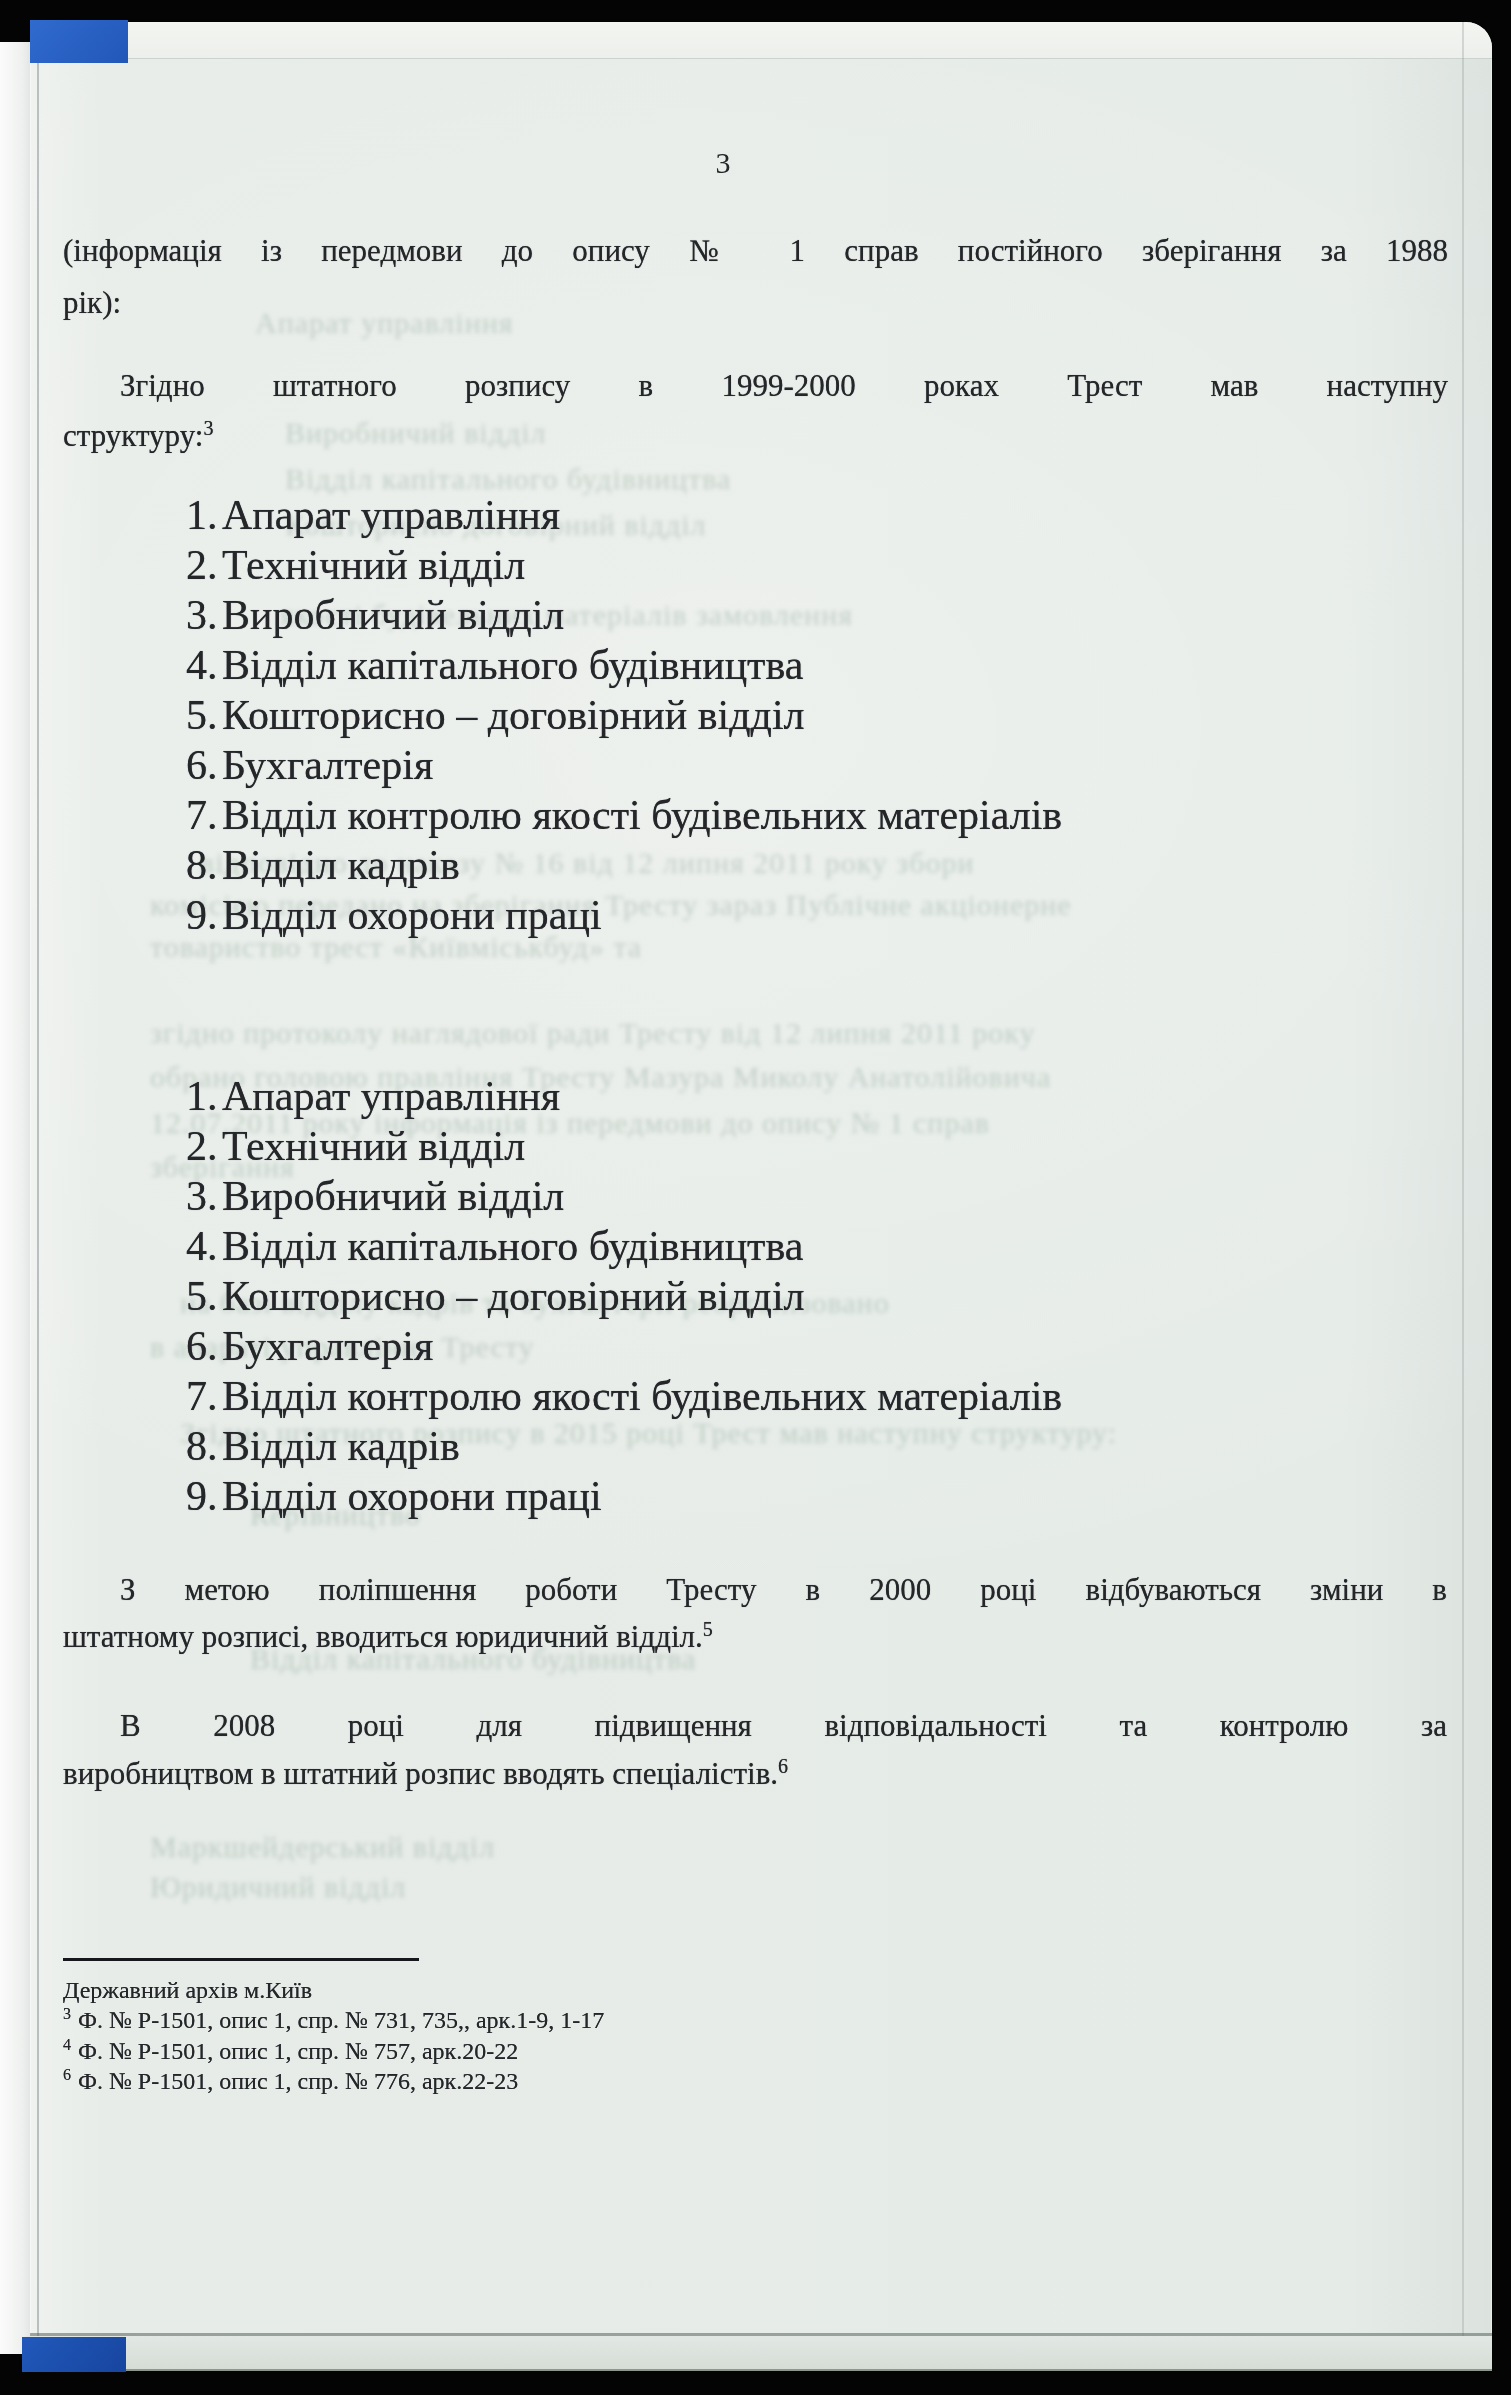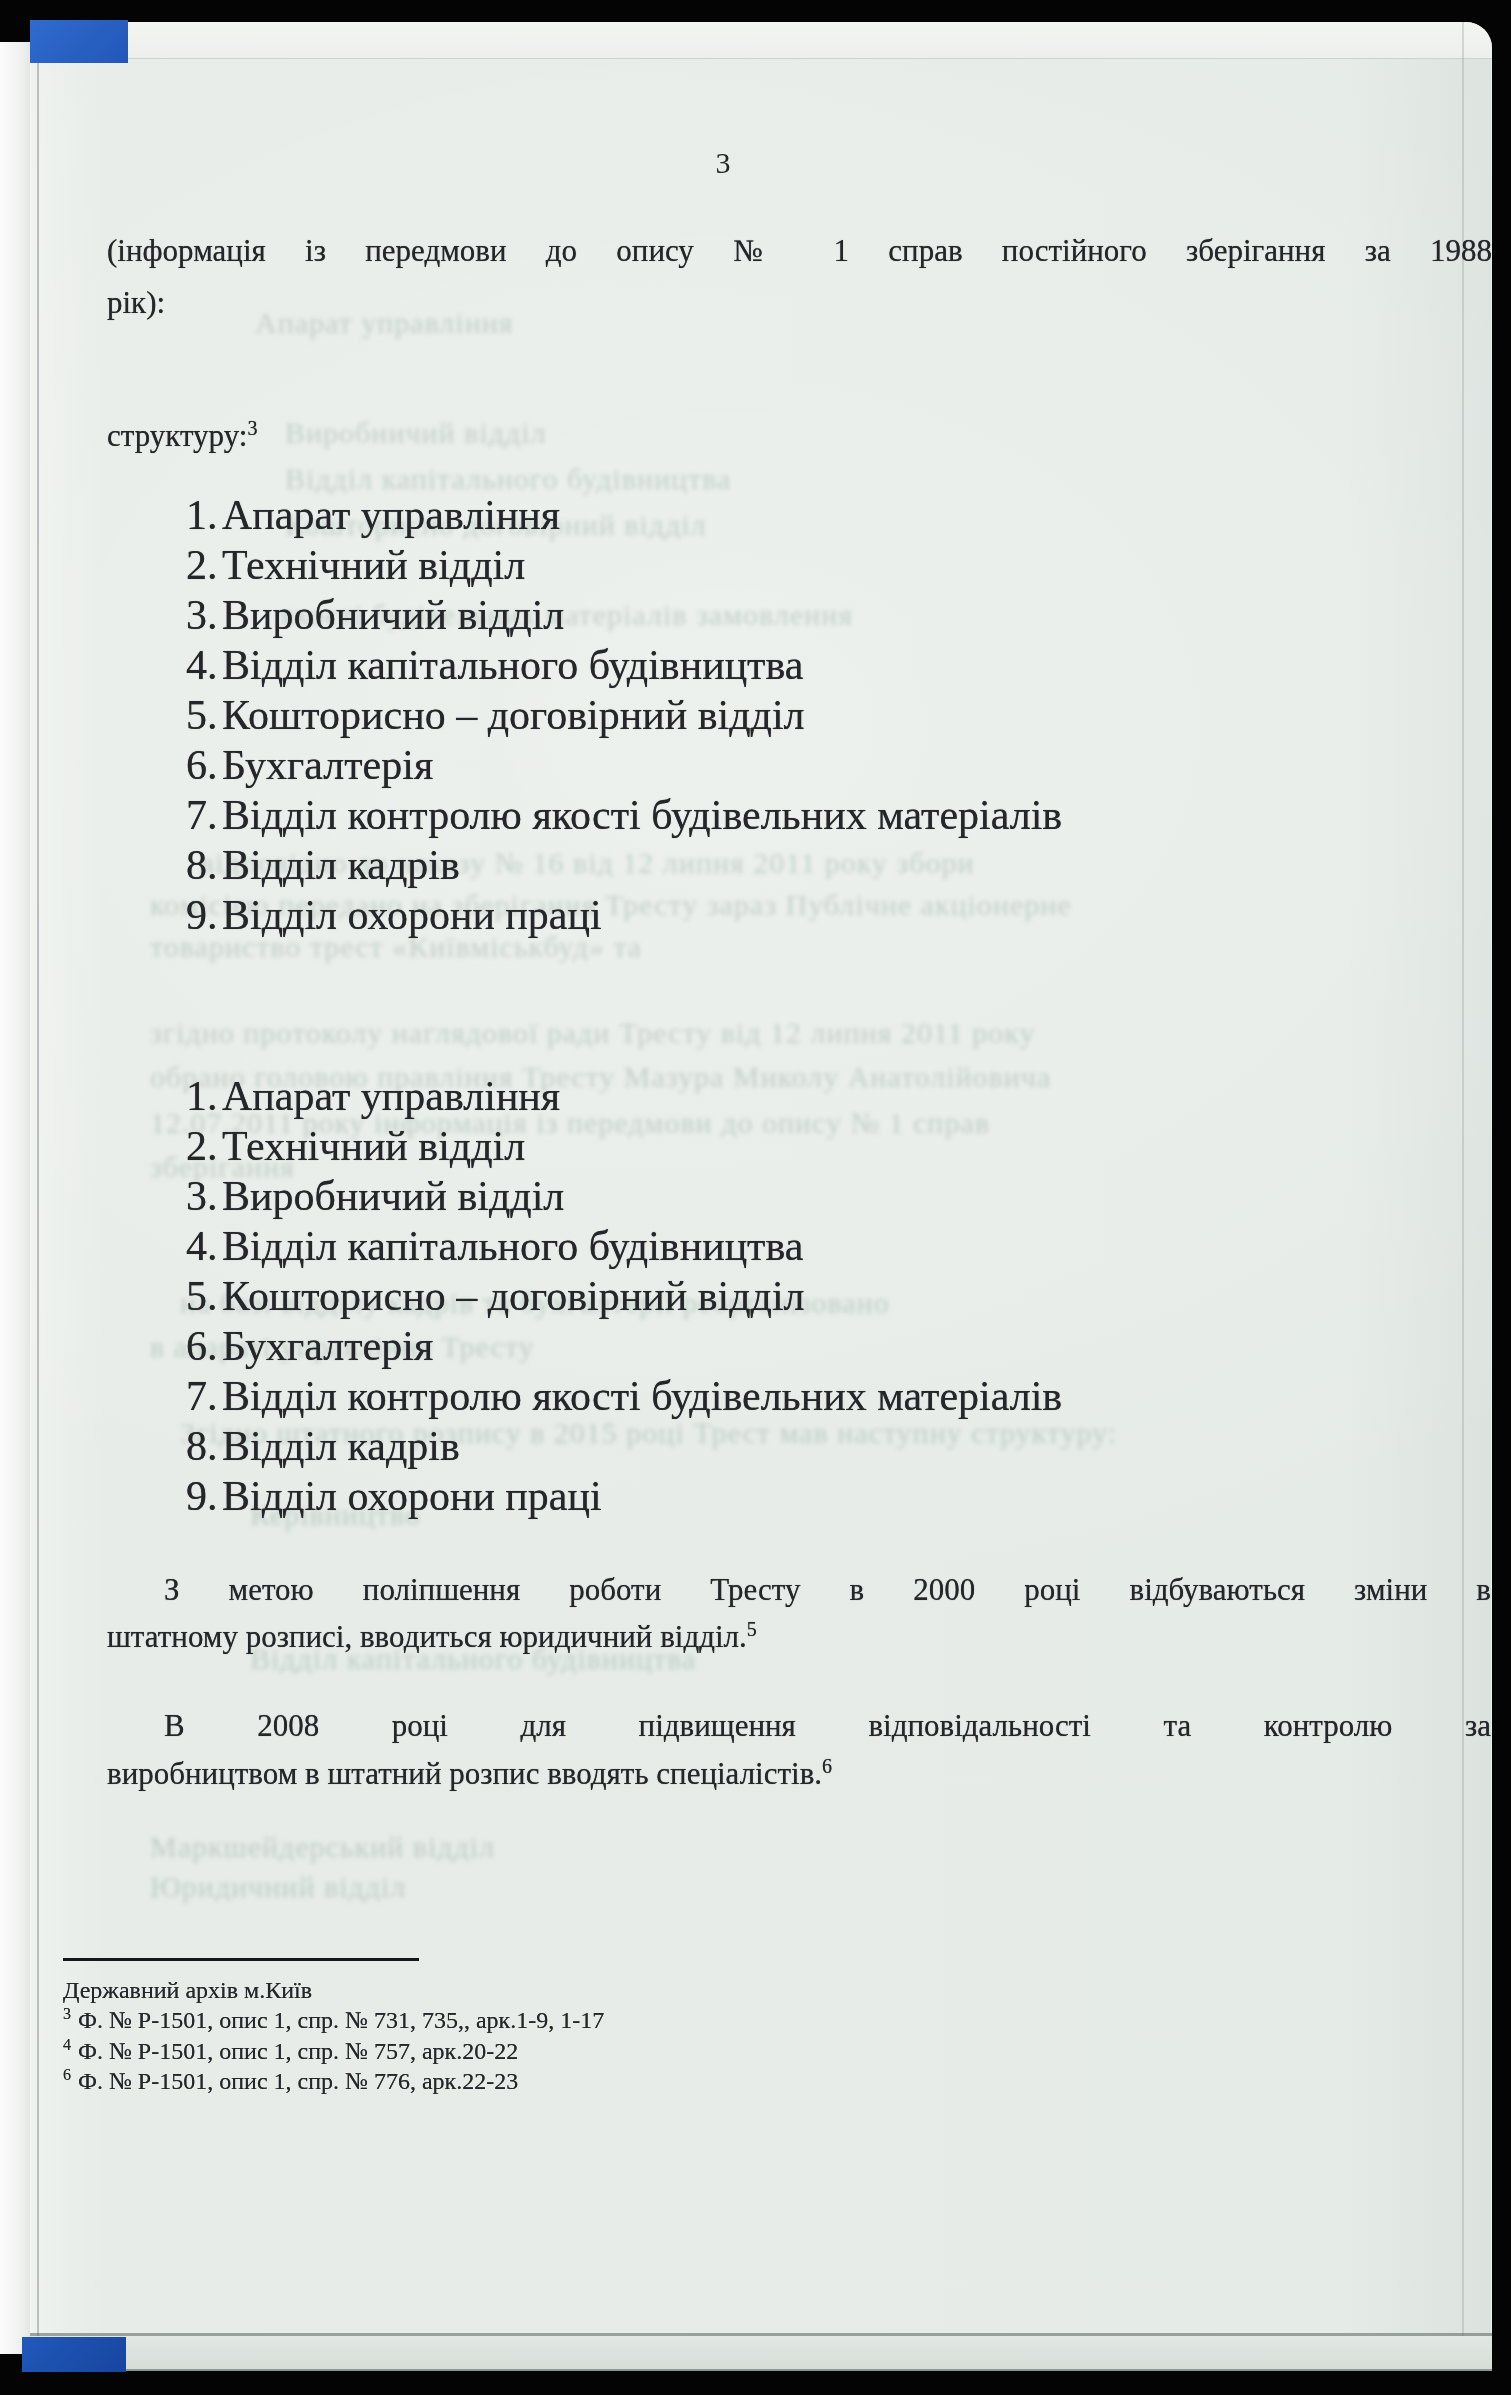--- a/index.html
+++ b/index.html
@@ -20,21 +20,21 @@
   .sheet .fold-right{position:absolute;right:28px;top:0;width:2px;height:100%;background:rgba(140,150,150,.30);}
   .sheet .bottom-edge{position:absolute;left:0;top:2311px;width:100%;height:3px;background:rgba(90,100,95,.55);}
   .sheet .bottom-strip{position:absolute;left:0;top:2314px;width:100%;height:33px;background:linear-gradient(180deg,#e2e8e3,#d6ddd7);border-bottom:2px solid #8d968f;}
 
   
   .tab{position:absolute;}
   .tab-top{left:30px;top:20px;width:98px;height:43px;background:linear-gradient(135deg,#2f6bcd,#2257b8);}
   .tab-bottom{left:22px;top:2337px;width:104px;height:35px;background:linear-gradient(135deg,#2159bb,#17459f);}
 
   .content{position:absolute;inset:0;color:#24262a;}
-  .tline{position:absolute;font-size:31px;line-height:40px;white-space:nowrap;text-shadow:0 0 .7px rgba(25,25,30,.75);margin-left:44px;}
+  .tline{position:absolute;font-size:31px;line-height:40px;white-space:nowrap;text-shadow:0 0 .7px rgba(25,25,30,.75);}
   .just{text-align:justify;text-align-last:justify;white-space:normal;}
   sup{font-size:20px;line-height:0;vertical-align:super;}
 
   .list{position:absolute;font-size:42px;line-height:50px;text-shadow:0 0 .7px rgba(25,25,30,.75);}
   .list-row{height:50px;white-space:nowrap;}
   .list-row .num{display:inline-block;width:36px;}
 
   .fn-block{position:absolute;font-size:24px;line-height:30.5px;text-shadow:0 0 .5px rgba(25,25,30,.7);}
   .fn-row{height:30.5px;white-space:nowrap;}
   .fn-row sup{font-size:16px;margin-right:7px;}
@@ -144,20 +144,21 @@
         <div class="ghost-line" style="left: 150px; top: 1870px; width: 420px;">
           <span>Юридичний відділ</span>
         </div>
       </div>
 
     <div class="pagenum" style="left:63px;top:146px;width:1320px;text-align:center;">3</div>
 
     <div class="tline just" style="left:63px;top:231px;width:1385px;">(інформація із передмови до опису № 1 справ постійного зберігання за 1988</div>
     <div class="tline" style="left:63px;top:283px;">рік):</div>
 
+    <div class="tline just" style="left:120px;top:366px;width:1328px;">Згідно штатного розпису в 1999-2000 роках Трест мав наступну</div>
     <div class="tline" style="left:63px;top:416px;"><span>структуру:</span><sup>3</sup></div>
 
     <div class="list" style="left:186px;top:490px;">
 
         <div class="list-row">
           <span class="num">1.</span><span class="label">Апарат управління</span>
         </div>
 
         <div class="list-row">
           <span class="num">2.</span><span class="label">Технічний відділ</span>

